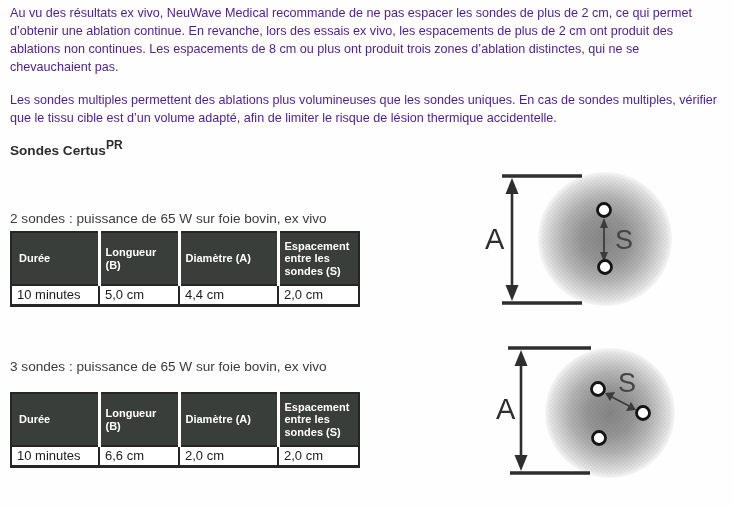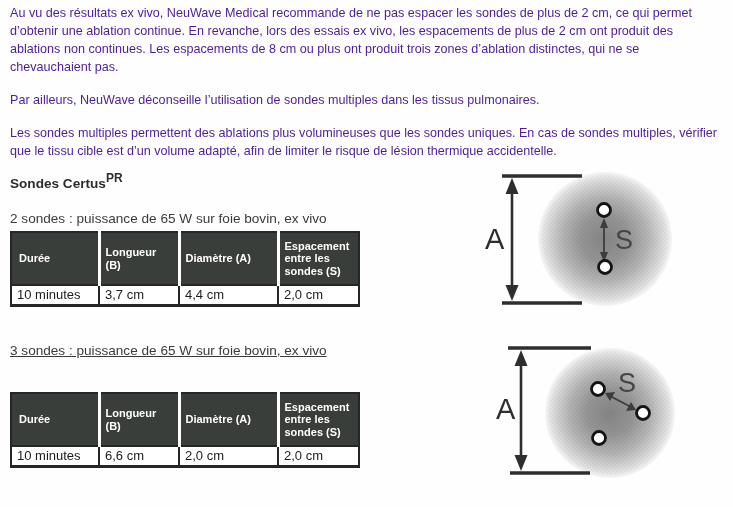--- a/index.html
+++ b/index.html
@@ -8,21 +8,21 @@
     background:#fefefe;
     font-family:"Liberation Sans", sans-serif;
     color:#3b3b3b;
   }
   .text-col{position:absolute;left:10px;top:4px;width:714px;}
   .para{font-size:12.6px;line-height:18px;margin:0 0 15px 0;color:#4c1d95;}
   .heading{font-size:13.6px;font-weight:bold;color:#2c2c2c;margin:16px 0 0 0;}
   .heading sup{font-size:12px;font-weight:bold;vertical-align:super;line-height:0;}
   .caption{position:absolute;left:10px;font-size:13.6px;color:#3b3b3b;}
   .caption.c1{top:211px;}
-  .caption.c2{top:343px;text-decoration:underline;}
+  .caption.c2{top:359px;}
   table.spec{
     position:absolute;left:10px;width:348px;
     border-collapse:collapse;table-layout:fixed;
     border:2px solid #262626;border-bottom-width:3px;
   }
   table.spec.t1{top:231px;}
   table.spec.t2{top:392px;}
   th{
     background:#3a3e3a;color:#ffffff;
     font-size:11px;font-weight:bold;line-height:12.6px;
@@ -41,21 +41,20 @@
   td:first-child{border-left:none;}
   .diagram{position:absolute;}
   #diagram-2probes{left:470px;top:166px;}
   #diagram-3probes{left:478px;top:340px;}
 </style>
 </head>
 <body>
 
 <div class="text-col">
   <p class="para">Au vu des résultats ex vivo, NeuWave Medical recommande de ne pas espacer les sondes de plus de 2 cm, ce qui permet d’obtenir une ablation continue. En revanche, lors des essais ex vivo, les espacements de plus de 2 cm ont produit des ablations non continues. Les espacements de 8 cm ou plus ont produit trois zones d’ablation distinctes, qui ne se chevauchaient pas.</p>
-  <p class="para">Par ailleurs, NeuWave déconseille l’utilisation de sondes multiples dans les tissus pulmonaires.</p>
   <p class="para">Les sondes multiples permettent des ablations plus volumineuses que les sondes uniques. En cas de sondes multiples, vérifier que le tissu cible est d’un volume adapté, afin de limiter le risque de lésion thermique accidentelle.</p>
   <h2 class="heading"><span>Sondes Certus</span><sup>PR</sup></h2>
 </div>
 
 <div class="caption c1">2 sondes : puissance de 65 W sur foie bovin, ex vivo</div>
 
 <table class="spec t1">
   <colgroup>
       <col style="width:88px">
       <col style="width:80px">
@@ -64,21 +63,21 @@
     </colgroup>
   <tbody>
       <tr>
     <th>Durée</th>
     <th>Longueur (B)</th>
     <th>Diamètre (A)</th>
     <th>Espacement entre les sondes (S)</th>
   </tr>
   <tr>
     <td>10 minutes</td>
-    <td>3,7 cm</td>
+    <td>5,0 cm</td>
     <td>4,4 cm</td>
     <td>2,0 cm</td>
   </tr>
 </tbody>
   </table>
 
 <svg id="diagram-2probes" class="diagram" width="252" height="150" viewBox="0 0 252 150">
   <defs>
     <radialGradient id="zone1" cx="50%" cy="50%" r="50%">
       <stop offset="0%" stop-color="#848484"></stop>

